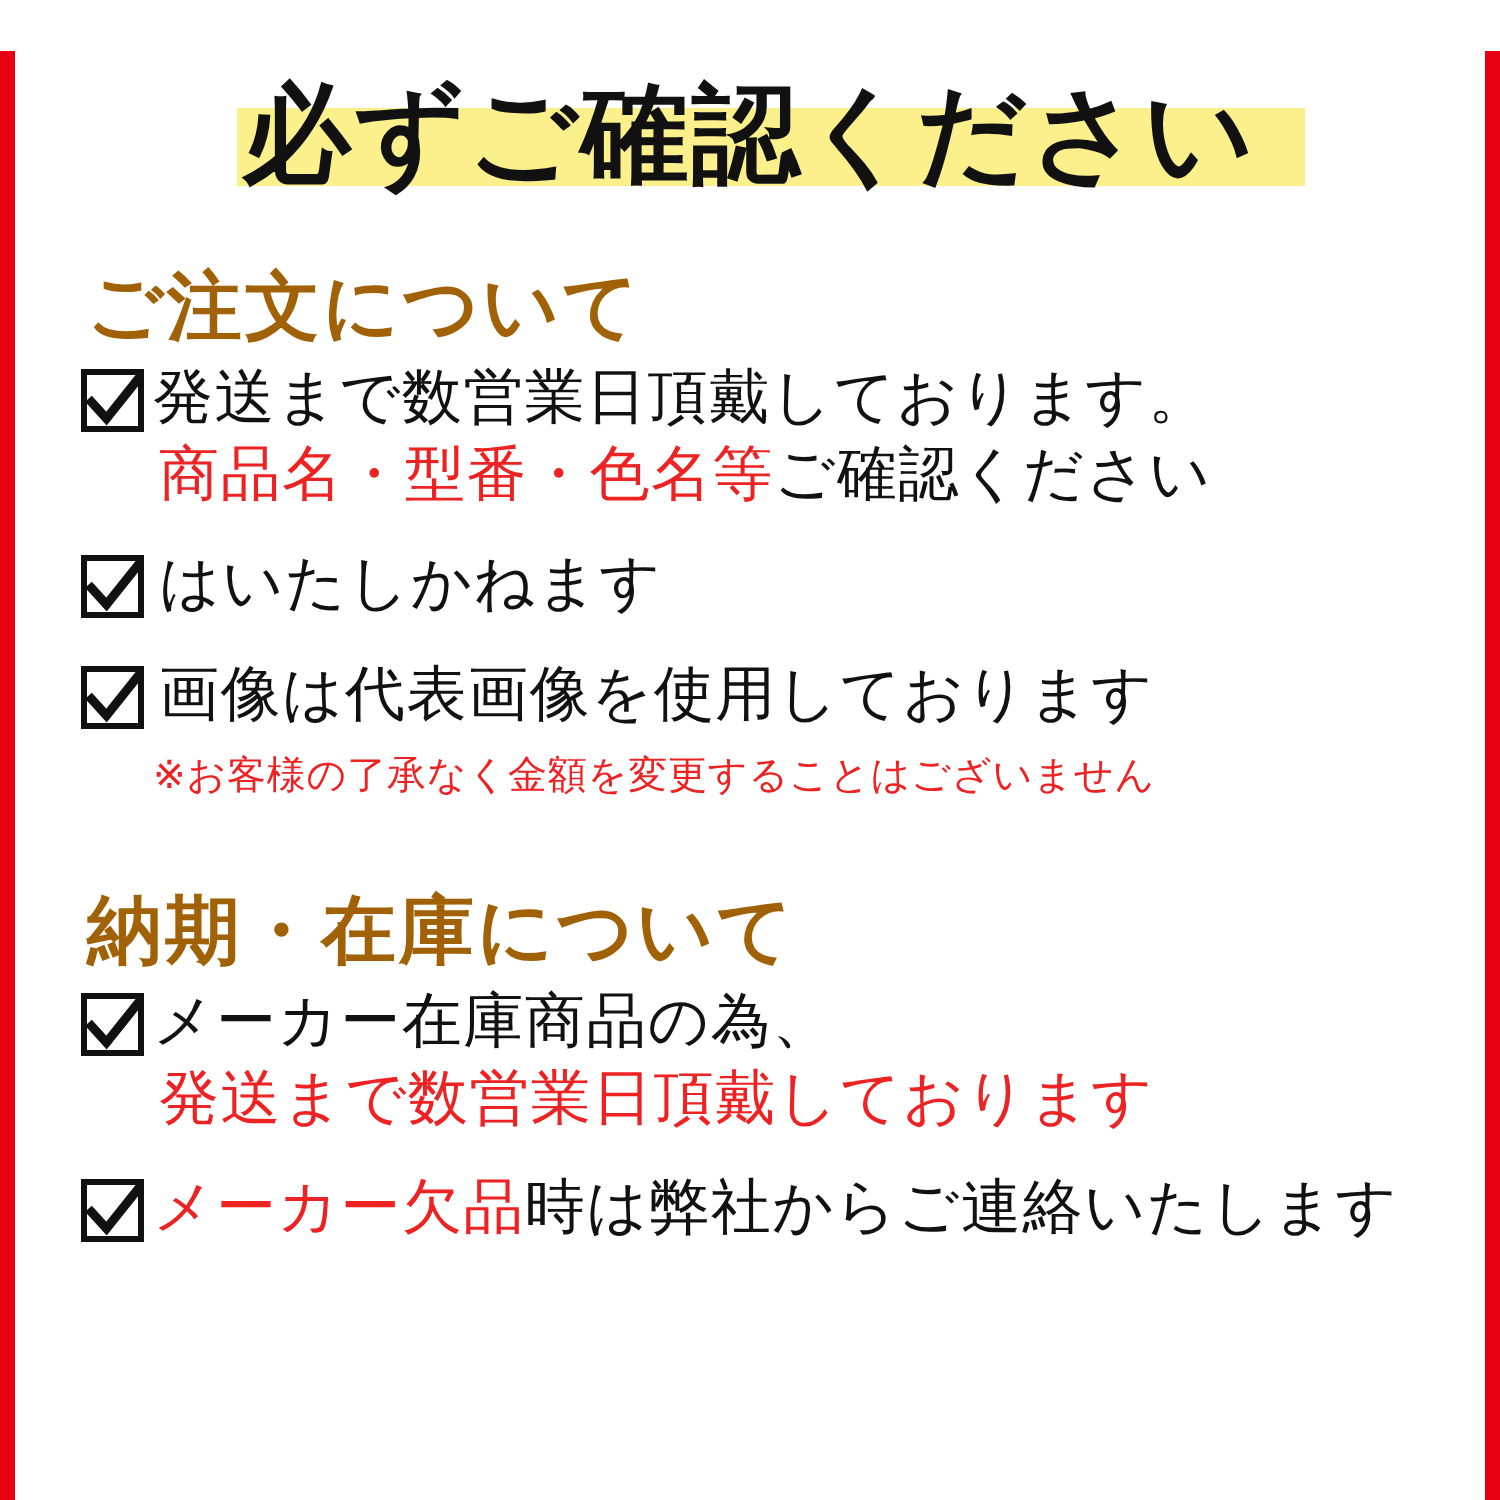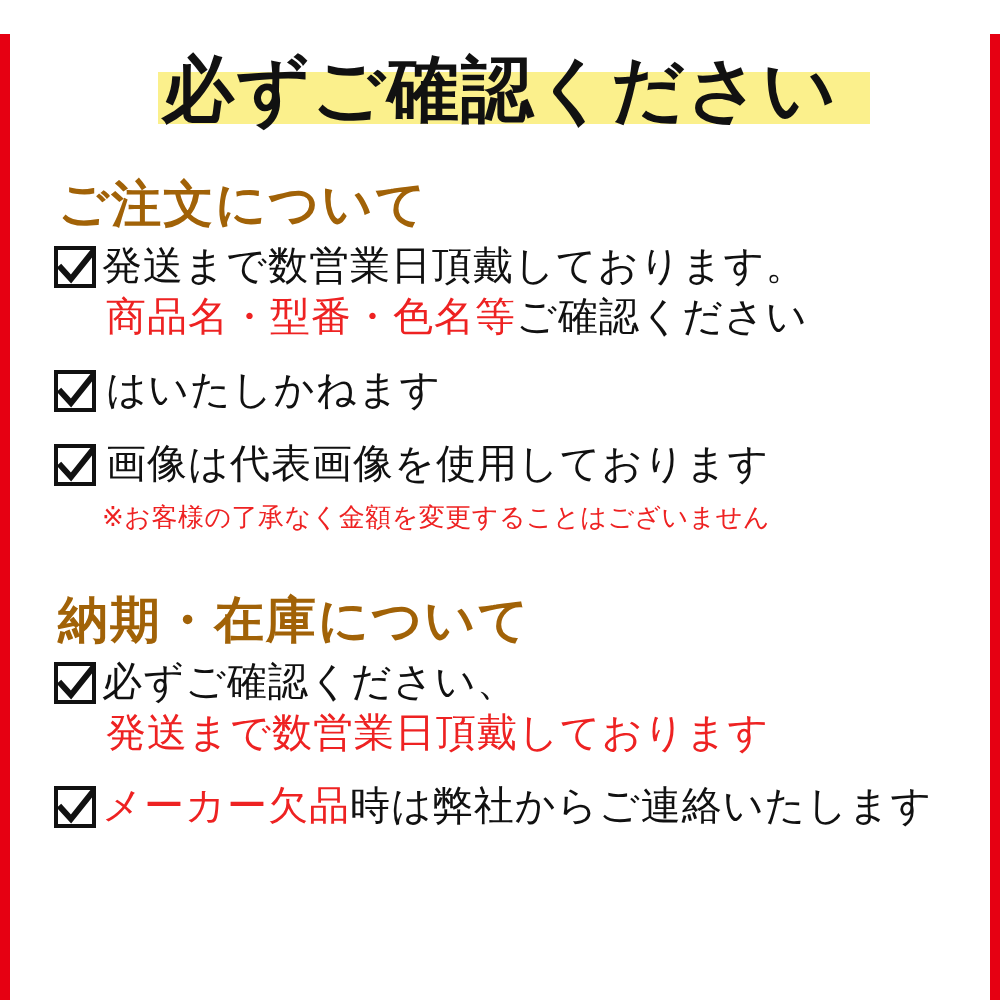--- a/index.html
+++ b/index.html
@@ -159,21 +159,21 @@
     <div class="section-heading second">納期・在庫について</div>
 
     <div class="item">
       <span class="check">
         <svg width="42" height="42" viewBox="0 0 42 42" aria-hidden="true">
           <rect x="2" y="2" width="38" height="38" fill="#ffffff" stroke="#111111" stroke-width="4"></rect>
           <path d="M7 22 L17 33 L41 3" fill="none" stroke="#111111" stroke-width="6" stroke-linecap="square"></path>
         </svg>
       </span>
       <span class="lines">
-        <div class="line"><span>必ずご確認ください、</span></div>
+        <div class="line"><span>メーカー在庫商品の為、</span></div>
         <div class="line indent"><span class="red">発送まで数営業日頂戴しております</span></div>
       </span>
     </div>
 
     <div class="item">
       <span class="check">
         <svg width="42" height="42" viewBox="0 0 42 42" aria-hidden="true">
           <rect x="2" y="2" width="38" height="38" fill="#ffffff" stroke="#111111" stroke-width="4"></rect>
           <path d="M7 22 L17 33 L41 3" fill="none" stroke="#111111" stroke-width="6" stroke-linecap="square"></path>
         </svg>

